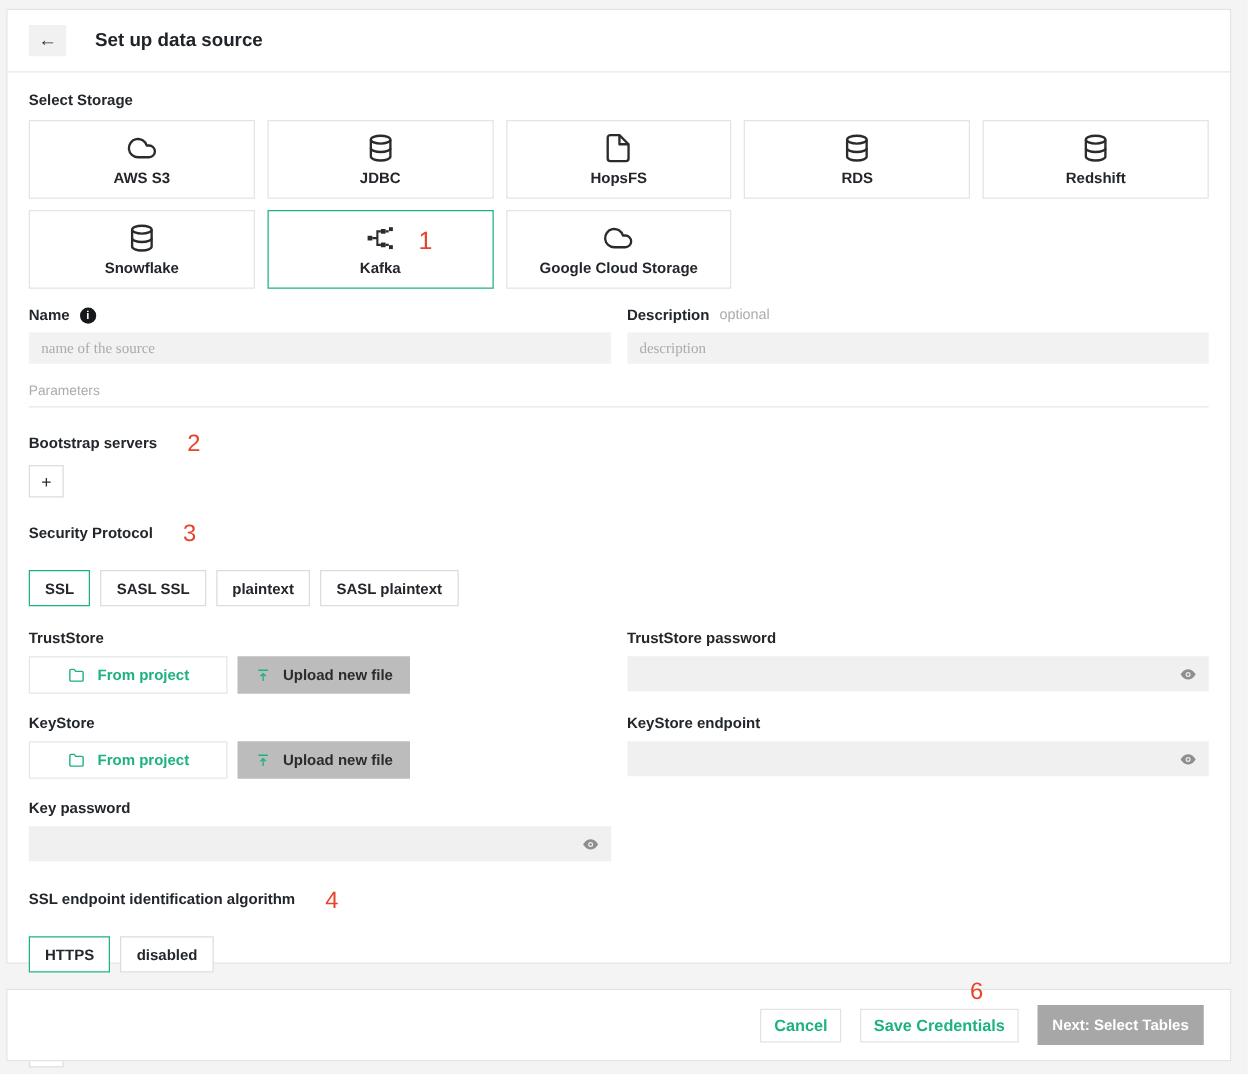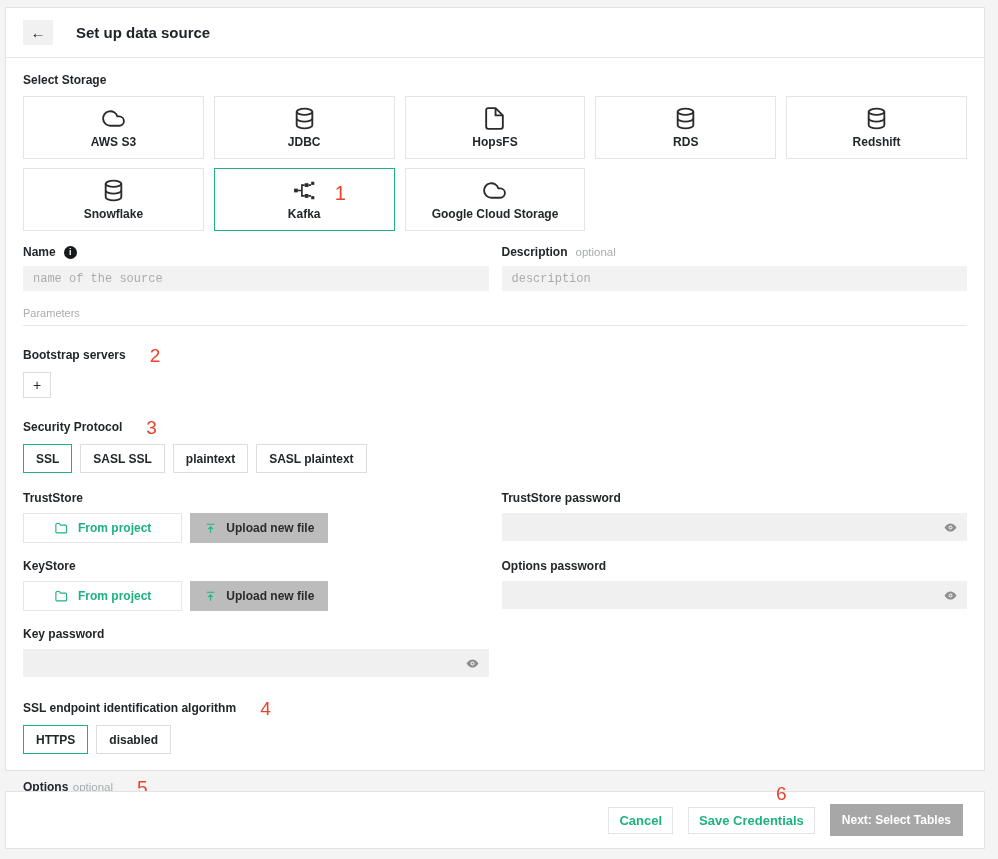--- a/index.html
+++ b/index.html
@@ -37,34 +37,34 @@
   .fields-row { display:flex; gap:13px; margin-top:14px; }
   .col { width:calc((100% - 13px)/2); }
   .field-label { font-size:12px; font-weight:700; color:#23272b; display:flex;
                  align-items:center; gap:8px; margin-bottom:7px; }
   .optional { color:#a9acae; font-weight:400; font-size:11.5px; }
   .info-icon { width:13px; height:13px; border-radius:50%; background:#17181c;
                color:#fff; font-size:9px; font-weight:700; display:inline-flex;
                align-items:center; justify-content:center; }
   .text-input { width:100%; height:25px; background:#f2f2f2; border:none;
                 padding:0 10px; font-size:12px; color:#333;
-                font-family:Liberation Mono, monospace; }
+                font-family:Liberation Serif, serif; }
   .text-input::placeholder { color:#a9acae; }
 
   .parameters-label { margin-top:16px; color:#a9acae; font-size:11px; }
   .divider { border-top:1px solid #e7e7e7; margin-top:6px; }
 
   .group { margin-top:16px; }
   .annotation { color:#e8432d; font-size:19px; font-weight:400; margin-left:24px;
                 position:relative; top:3px; }
   .add-btn { margin-top:8px; width:28px; height:26px; background:#fff;
              border:1px solid #dcdcdc; font-size:14px; color:#2b2b2b;
              display:flex; align-items:center; justify-content:center; cursor:pointer; }
 
-  .toggle-row { display:flex; gap:8px; margin-top:8px;align-items:flex-end; }
+  .toggle-row { display:flex; gap:8px; margin-top:20px;align-items:flex-end; }
   .toggle-btn { height:29px; padding:0 12px; background:#fff;
                 border:1px solid #dcdcdc; font-size:12px; font-weight:700;
                 color:#23272b; cursor:pointer;
                 font-family:"Liberation Sans", sans-serif; }
   .toggle-btn.selected { border:1.5px solid #1eb182; }
 
   .file-btn-row { display:flex; gap:8px; margin-top:8px; }
   .from-project-btn { height:30px; padding:0 30px; background:#fff;
                       border:1px solid #e6e6e6; color:#1eb182; font-weight:700;
                       font-size:12px; display:flex; gap:9px; align-items:center;
@@ -273,21 +273,21 @@
           <button class="upload-btn">
             <svg viewBox="0 0 24 24" fill="none" stroke="currentColor" stroke-width="2">
                 <path d="M5 4h14M12 9v11M8 13l4-4 4 4"></path>
               </svg>
             <span>Upload new file</span>
           </button>
         </div>
       </div>
       <div class="col">
         <div class="field-label">
-          <span>Options password</span>
+          <span>KeyStore endpoint</span>
         </div>
         <div class="password-wrap">
           <input class="password-input" type="password" style="">
           <span class="eye-icon">
             <svg viewBox="0 0 24 24" fill="currentColor">
                 <path d="M12 5.5C6 5.5 2.5 12 2.5 12S6 18.5 12 18.5 21.5 12 21.5 12 18 5.5 12 5.5Z"></path>
                 <circle cx="12" cy="12" r="3.2" fill="#f0f0f0"></circle>
                 <circle cx="12" cy="12" r="1.6" fill="currentColor"></circle>
               </svg>
           </span>

